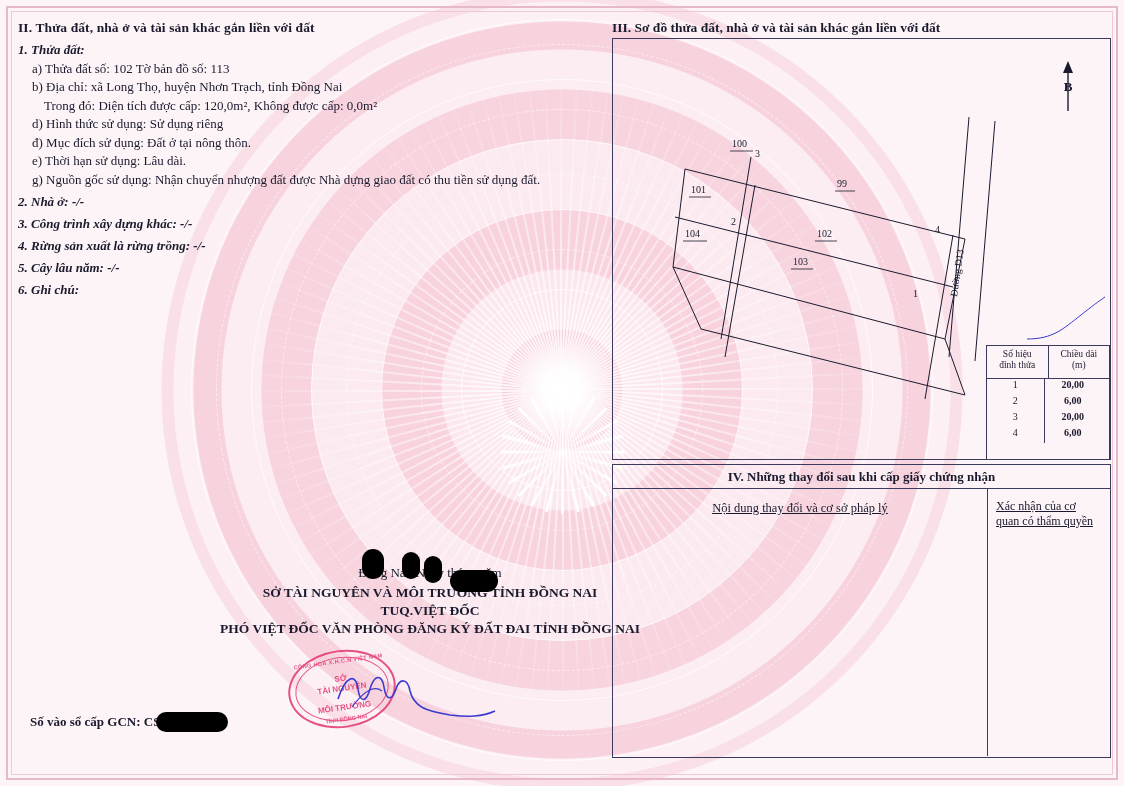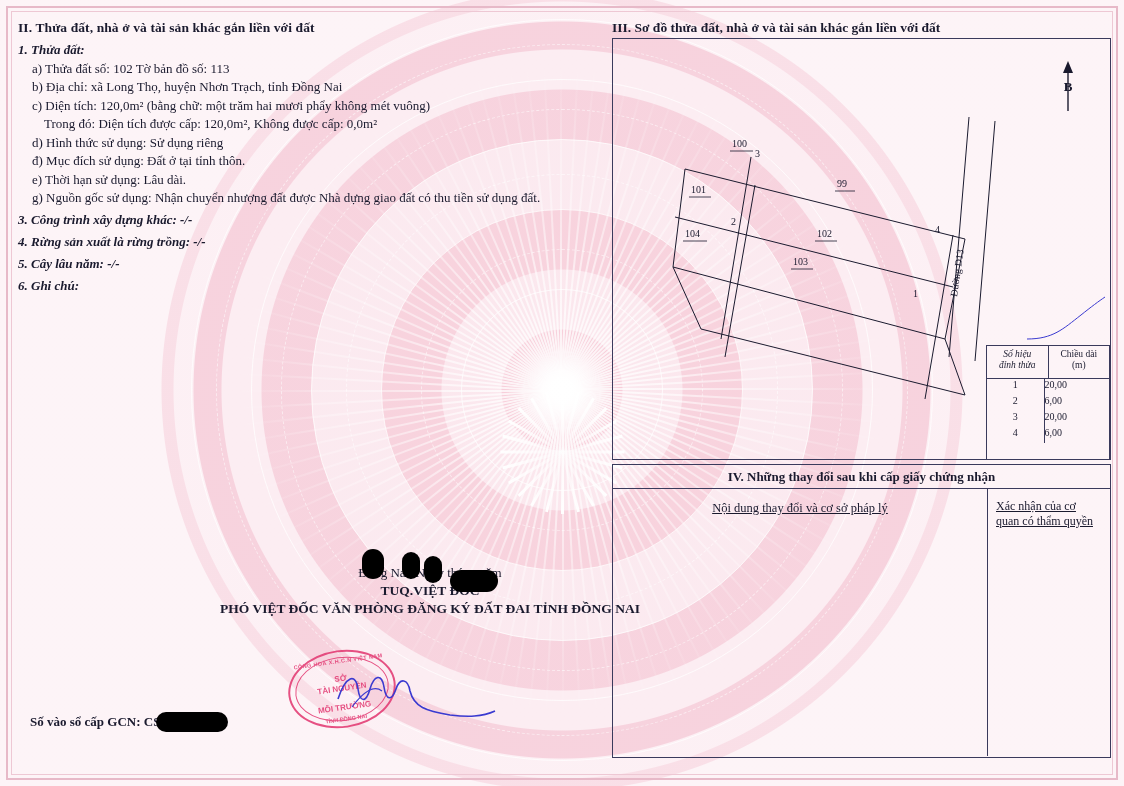--- a/index.html
+++ b/index.html
@@ -131,25 +131,25 @@
     position:absolute;left:986px;top:345px;width:122px;height:113px;
     border:1px solid #3a3a5c;border-top:1px solid #3a3a5c;
     font-size:10px;
   }
   .len-table .hdr{
     display:flex;height:32px;border-bottom:1px solid #3a3a5c;
   }
   .len-table .hdr div{
     flex:1;text-align:center;line-height:1.15;padding-top:3px;font-size:9.5px;
   }
-  .len-table .hdr div:first-child{border-right:1px solid #3a3a5c;font-style:italic;}
+  .len-table .hdr div:first-child{border-right:1px solid #3a3a5c;}
   .len-table .rows{display:block;}
   .len-table .r{display:flex;height:16px;}
   .len-table .r .c1{flex:1;text-align:center;border-right:1px solid #3a3a5c;font-size:10px;}
-  .len-table .r .c2{flex:1;text-align:left;padding-right:8px;font-size:10px;}
+  .len-table .r .c2{flex:1;text-align:center;padding-right:8px;font-size:10px;font-weight:bold;}
 
   
   .chg-box{
     position:absolute;left:612px;top:464px;width:497px;height:292px;
     border:1px solid #3a3a5c;
   }
   .chg-title{
     text-align:center;font-weight:bold;font-size:13px;padding:4px 0 3px;
     border-bottom:1px solid #3a3a5c;
   }
@@ -329,35 +329,36 @@
 </div>
 <div class="paper-border"></div>
 <div class="paper-border2"></div>
 
 <div class="left-col">
   <div class="sec-title">II. Thửa đất, nhà ở và tài sản khác gắn liền với đất</div>
   <div class="sub-it">1. Thửa đất:</div>
 
   <div class="line">a) Thửa đất số:  102            Tờ bản đồ số:  113</div>
   <div class="line">b) Địa chỉ: xã Long Thọ, huyện Nhơn Trạch, tỉnh Đồng Nai</div>
-  <div class="line">c) Diện tích:  120,0m² (bằng chữ: một trăm hai mươi phẩy không mét vuông)</div>
   <div class="line ind">Trong đó: Diện tích được cấp: 120,0m²,        Không được cấp: 0,0m²</div>
   <div class="line">d) Hình thức sử dụng: Sử dụng riêng</div>
-  <div class="line">đ) Mục đích sử dụng: Đất ở tại tỉnh thôn.</div>
+  <div class="line">đ) Mục đích sử dụng: Đất ở tại nông thôn.</div>
   <div class="line">e) Thời hạn sử dụng: Lâu dài.</div>
   <div class="line">g) Nguồn gốc sử dụng: Nhận chuyển nhượng đất được Nhà dựng giao đất có thu tiền sử dụng đất.</div>
 
+  <div class="num-item">2. Nhà ở: -/-</div>
   <div class="num-item">3. Công trình xây dựng khác:  -/-</div>
   <div class="num-item">4. Rừng sản xuất là rừng trồng: -/-</div>
   <div class="num-item">5. Cây lâu năm: -/-</div>
   <div class="num-item">6. Ghi chú:</div>
 </div>
 
 <div class="sign-block">
   <div class="date">Đồng Nai, Ngày      tháng      năm</div>
+  <div class="org">SỞ TÀI NGUYÊN VÀ MÔI TRƯỜNG TỈNH ĐỒNG NAI</div>
   <div class="tuq">TUQ.VIỆT ĐỐC</div>
   <div class="pos">PHÓ VIỆT ĐỐC VĂN PHÒNG ĐĂNG KÝ ĐẤT ĐAI TỈNH ĐỒNG NAI</div>
 </div>
 
 <div class="redact" style="left:362px;top:549px;width:22px;height:30px;"></div>
 <div class="redact" style="left:402px;top:552px;width:18px;height:27px;"></div>
 <div class="redact" style="left:424px;top:556px;width:18px;height:27px;"></div>
 <div class="redact" style="left:450px;top:570px;width:48px;height:22px;"></div>
 
 <div class="stamp">

